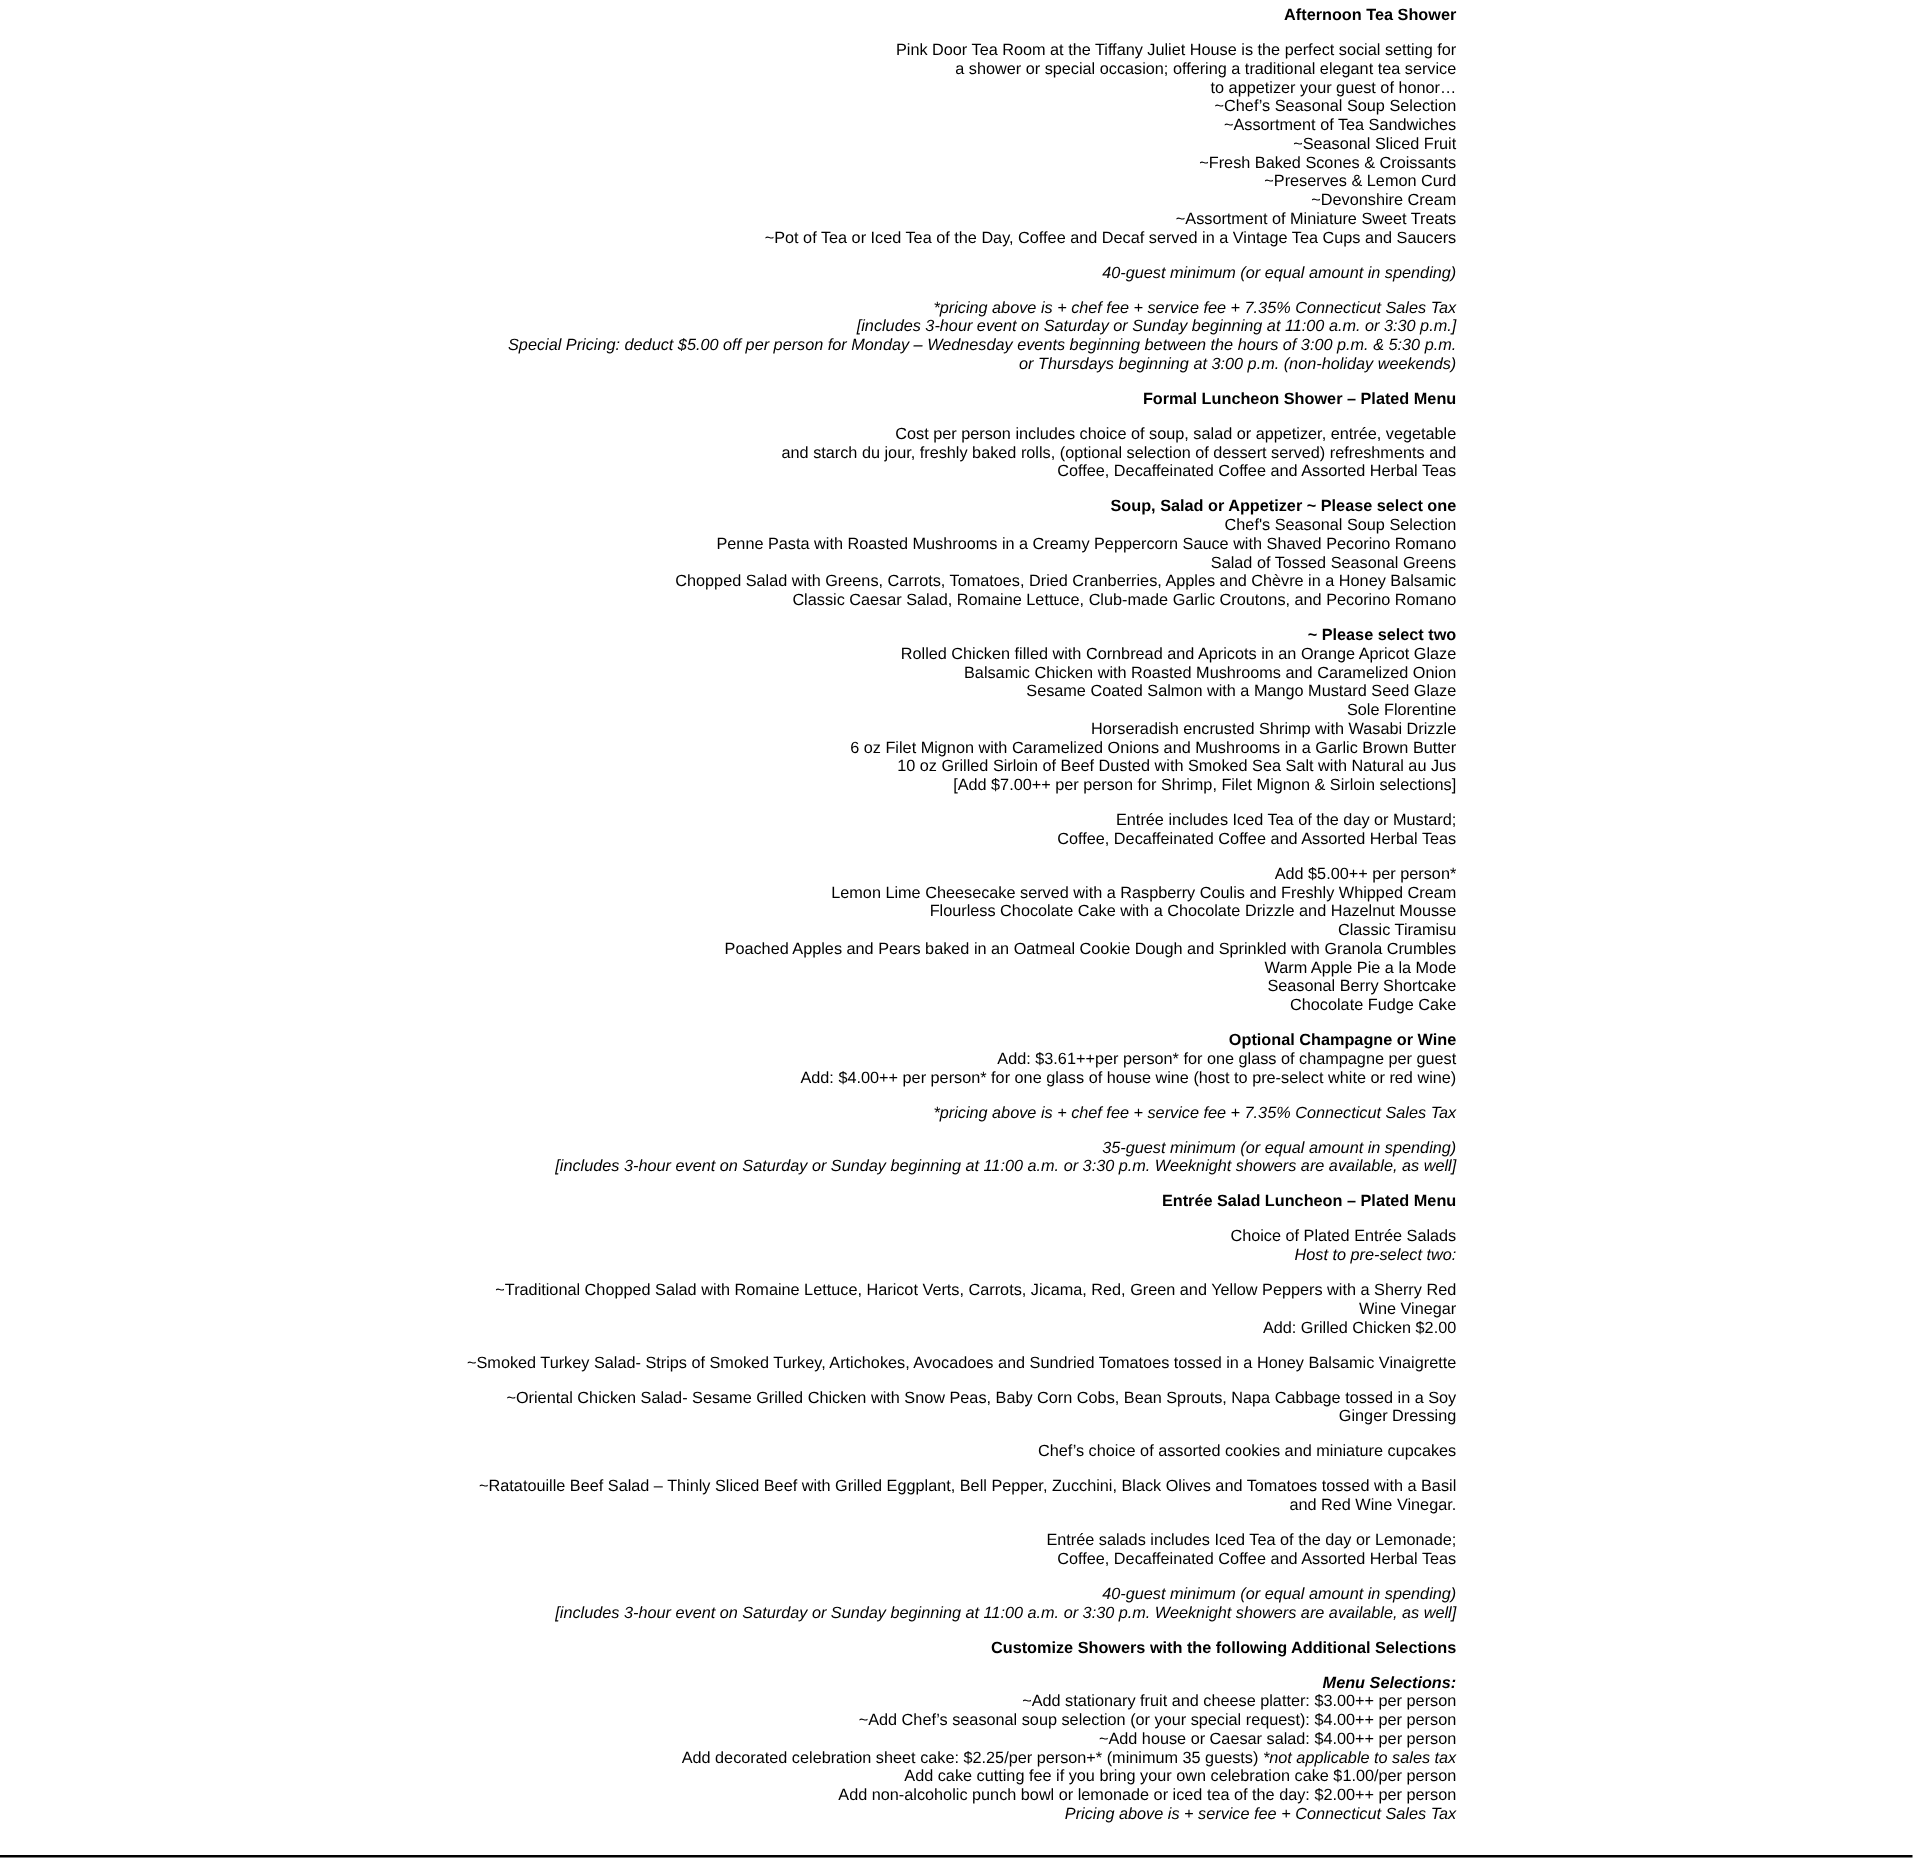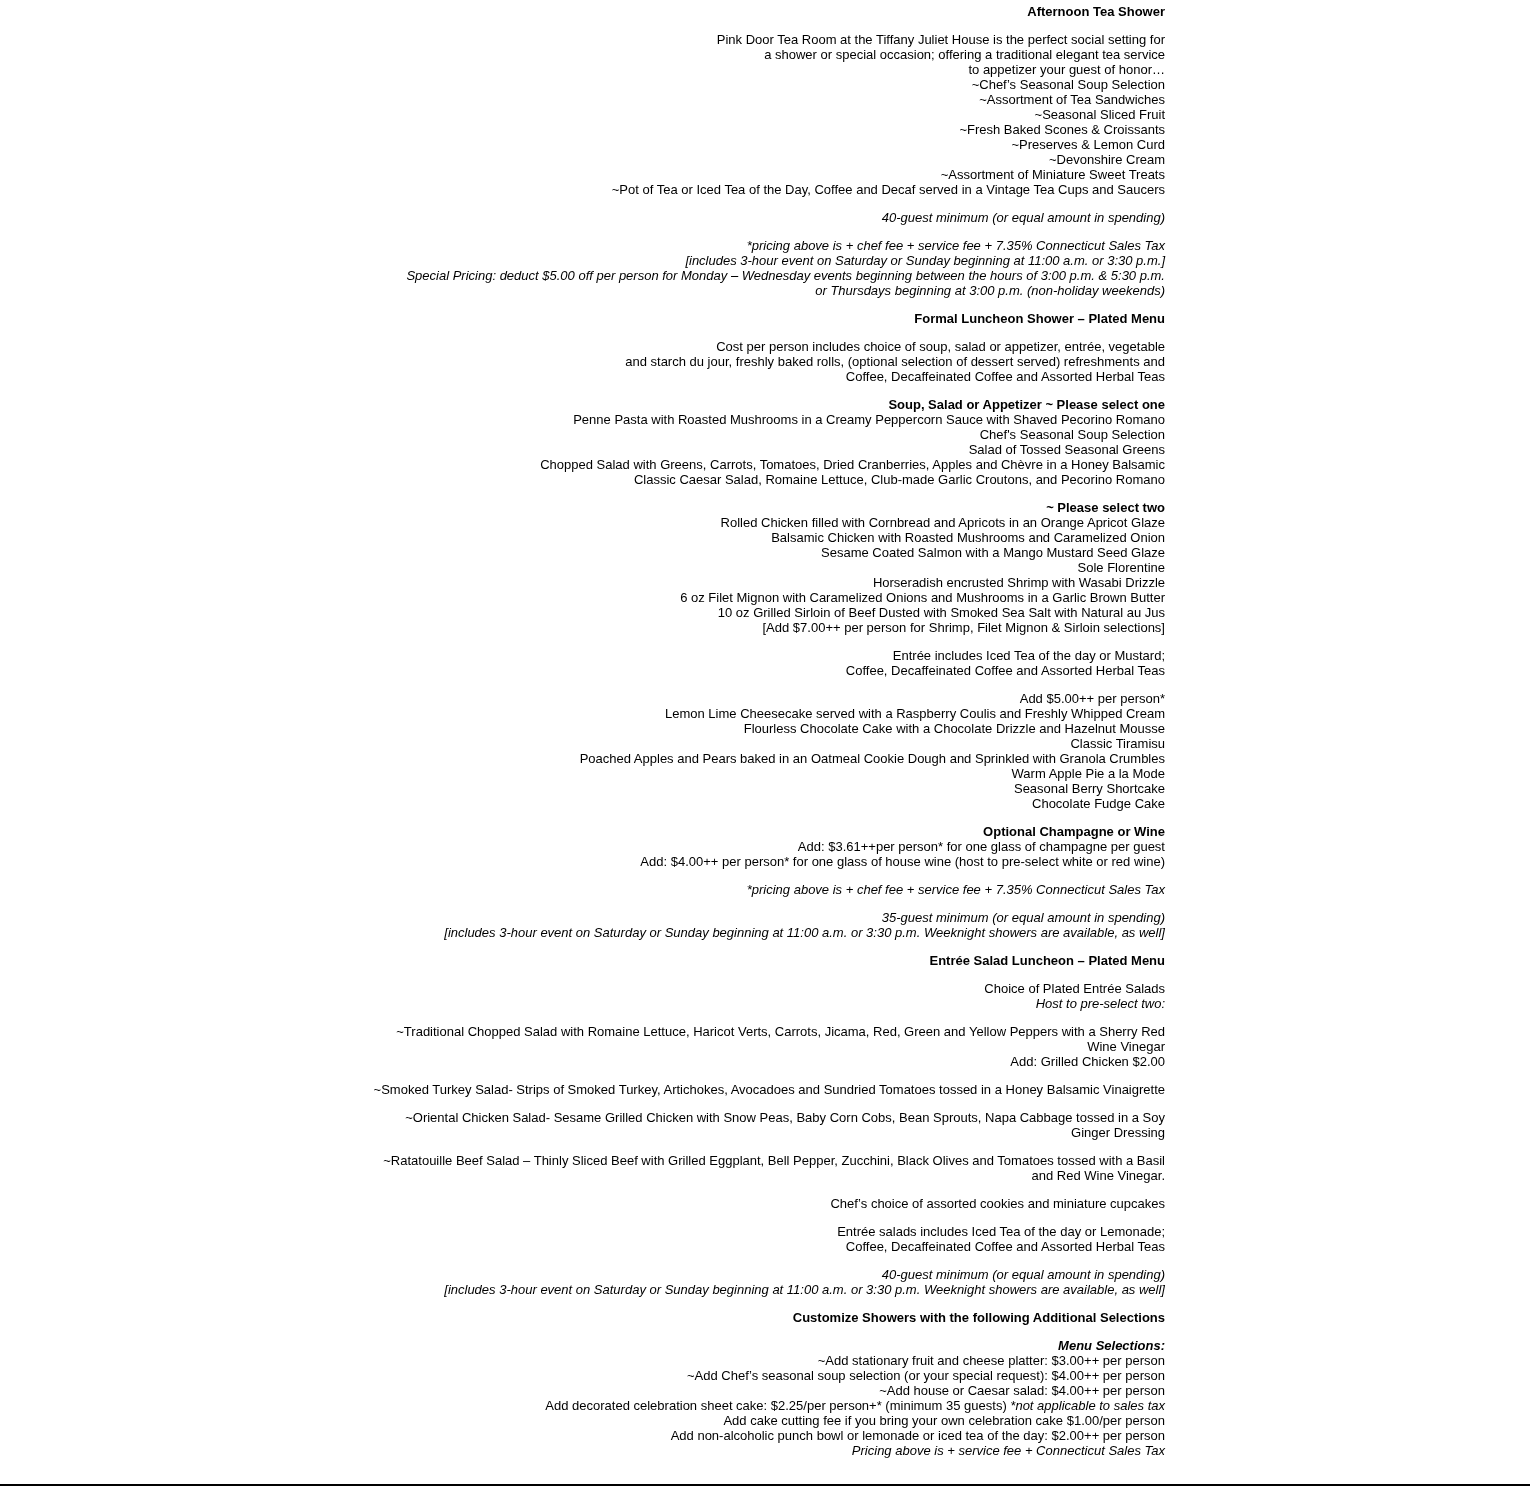--- a/index.html
+++ b/index.html
@@ -72,22 +72,22 @@
 
   <section>
     <div class="p b">Formal Luncheon Shower – Plated Menu</div>
     <div class="p">
       <span class="line">Cost per person includes choice of soup, salad or appetizer, entrée, vegetable</span>
       <span class="line">and starch du jour, freshly baked rolls, (optional selection of dessert served) refreshments and</span>
       <span class="line">Coffee, Decaffeinated Coffee and Assorted Herbal Teas</span>
     </div>
     <div class="p">
       <span class="line b">Soup, Salad or Appetizer ~ Please select one</span>
+      <span class="line">Chef's Seasonal Soup Selection</span>
       <span class="line">Penne Pasta with Roasted Mushrooms in a Creamy Peppercorn Sauce with Shaved Pecorino Romano</span>
-      <span class="line">Chef's Seasonal Soup Selection</span>
       <span class="line">Salad of Tossed Seasonal Greens</span>
       <span class="line">Chopped Salad with Greens, Carrots, Tomatoes, Dried Cranberries, Apples and Chèvre in a Honey Balsamic</span>
       <span class="line">Classic Caesar Salad, Romaine Lettuce, Club-made Garlic Croutons, and Pecorino Romano</span>
     </div>
     <div class="p">
       <span class="line b">~ Please select two</span>
       <span class="line">Rolled Chicken filled with Cornbread and Apricots in an Orange Apricot Glaze</span>
       <span class="line">Balsamic Chicken with Roasted Mushrooms and Caramelized Onion</span>
       <span class="line">Sesame Coated Salmon with a Mango Mustard Seed Glaze</span>
       <span class="line">Sole Florentine</span>
@@ -131,24 +131,24 @@
     <div class="p">
       <span class="line">~Traditional Chopped Salad with Romaine Lettuce, Haricot Verts, Carrots, Jicama, Red, Green and Yellow Peppers with a Sherry Red Wine Vinegar</span>
       <span class="line">Add: Grilled Chicken $2.00</span>
     </div>
     <div class="p">
       <span class="line">~Smoked Turkey Salad- Strips of Smoked Turkey, Artichokes, Avocadoes and Sundried Tomatoes tossed in a Honey Balsamic Vinaigrette</span>
     </div>
     <div class="p">
       <span class="line">~Oriental Chicken Salad- Sesame Grilled Chicken with Snow Peas, Baby Corn Cobs, Bean Sprouts, Napa Cabbage tossed in a Soy Ginger Dressing</span>
     </div>
+    <div class="p">Chef’s choice of assorted cookies and miniature cupcakes</div>
     <div class="p">
       <span class="line">~Ratatouille Beef Salad – Thinly Sliced Beef with Grilled Eggplant, Bell Pepper, Zucchini, Black Olives and Tomatoes tossed with a Basil and Red Wine Vinegar.</span>
     </div>
-    <div class="p">Chef’s choice of assorted cookies and miniature cupcakes</div>
     <div class="p">
       <span class="line">Entrée salads includes Iced Tea of the day or Lemonade;</span>
       <span class="line">Coffee, Decaffeinated Coffee and Assorted Herbal Teas</span>
     </div>
     <div class="p i">
       <span class="line">40-guest minimum (or equal amount in spending)</span>
       <span class="line">[includes 3-hour event on Saturday or Sunday beginning at 11:00 a.m. or 3:30 p.m. Weeknight showers are available, as well]</span>
     </div>
   </section>
 

